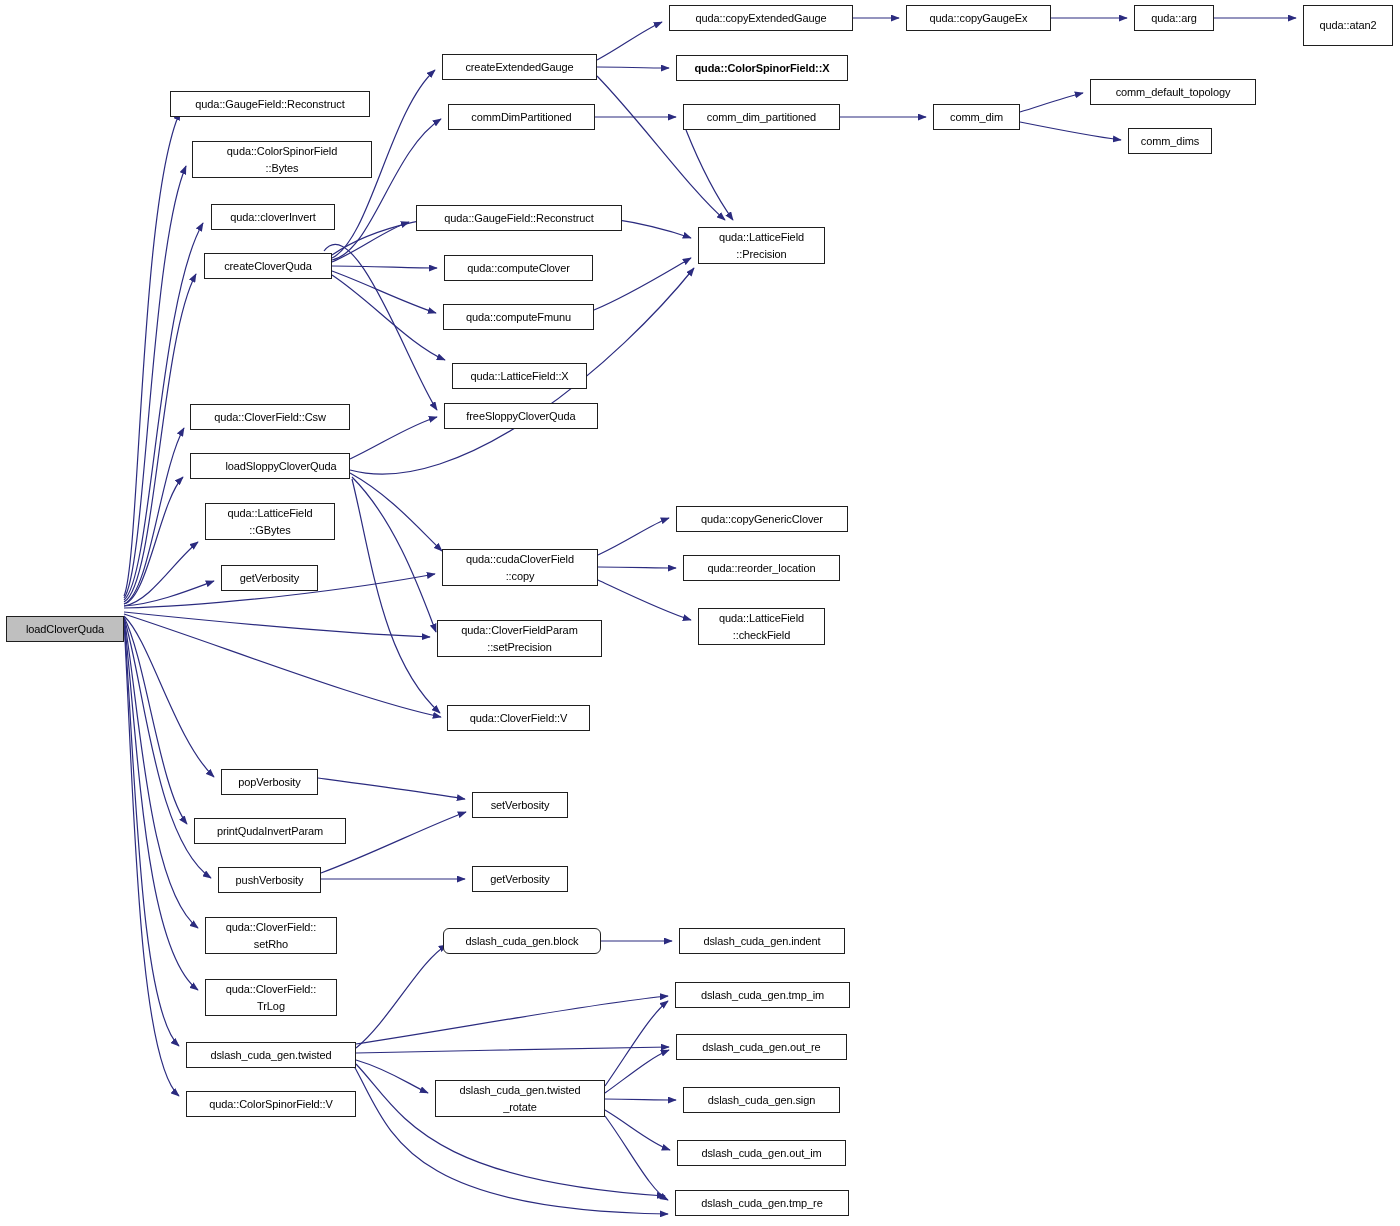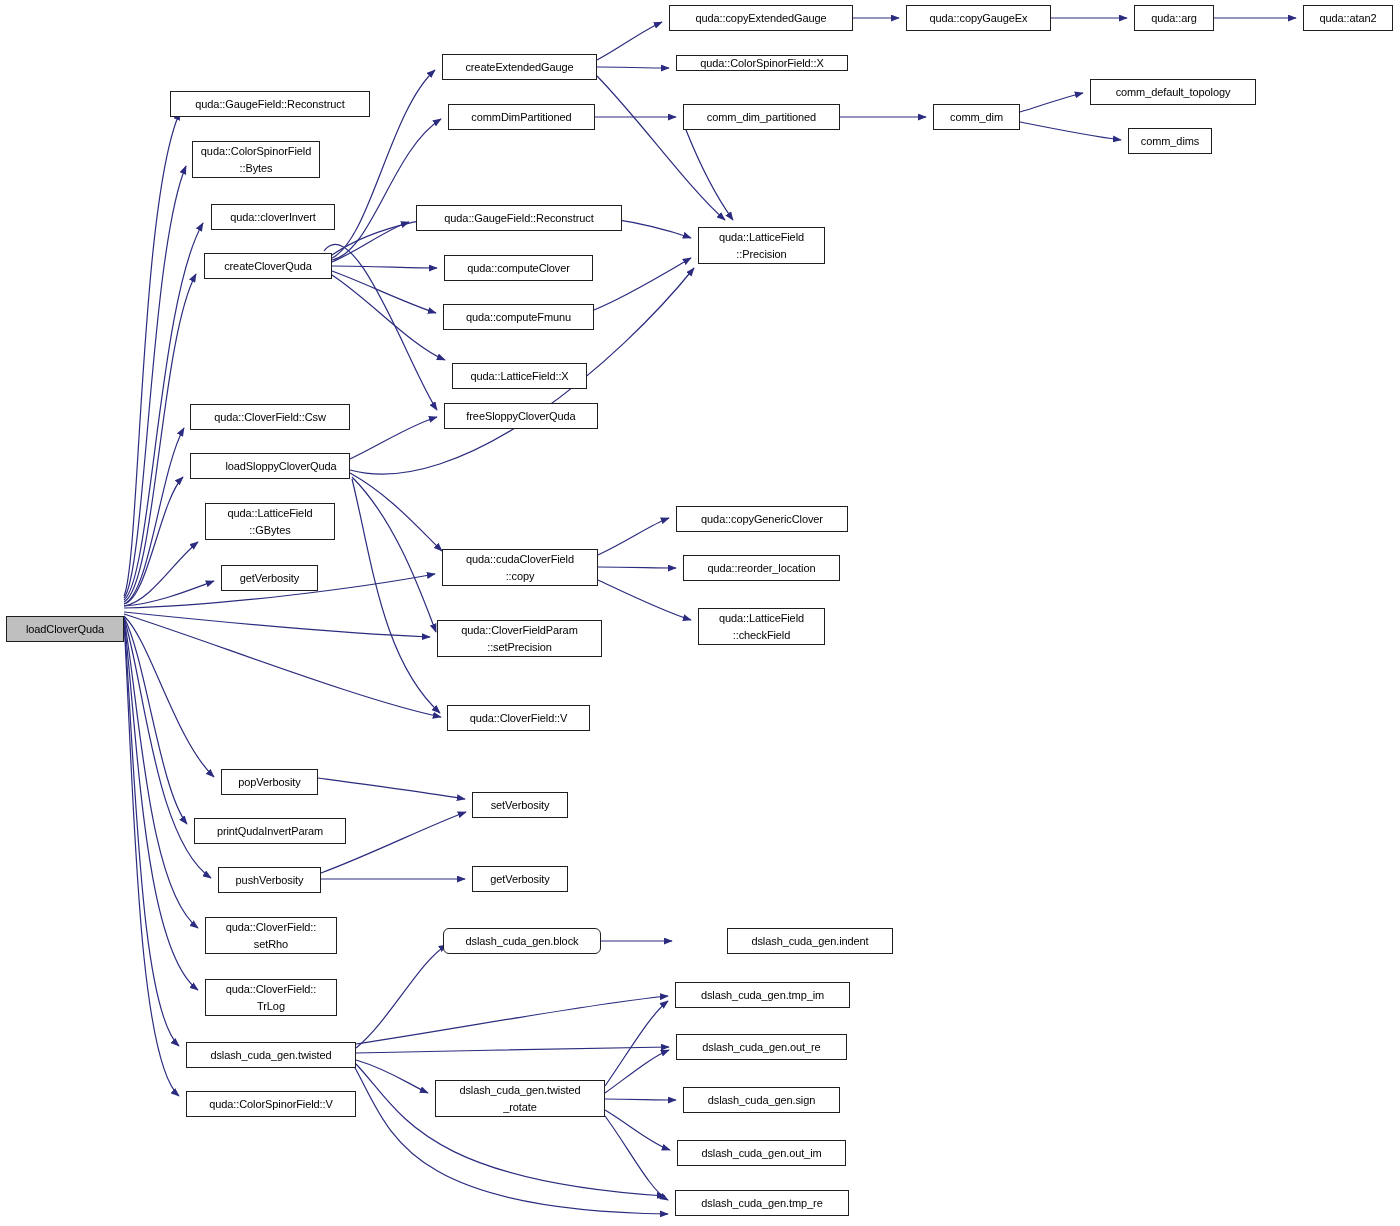--- a/index.html
+++ b/index.html
@@ -93,21 +93,21 @@
         <path d="M605,1086 C630,1050 650,1015 668,1001" fill="none" stroke="#2b2b7f" stroke-width="1.2" marker-end="url(#ah)"></path>
         <path d="M605,1093 C630,1075 650,1058 669,1050" fill="none" stroke="#2b2b7f" stroke-width="1.2" marker-end="url(#ah)"></path>
         <path d="M605,1099 C630,1099 655,1100 676,1100" fill="none" stroke="#2b2b7f" stroke-width="1.2" marker-end="url(#ah)"></path>
         <path d="M605,1110 C630,1125 650,1143 670,1150" fill="none" stroke="#2b2b7f" stroke-width="1.2" marker-end="url(#ah)"></path>
         <path d="M605,1116 C630,1150 650,1190 668,1200" fill="none" stroke="#2b2b7f" stroke-width="1.2" marker-end="url(#ah)"></path>
       </g>
   </svg>
   <div id="node-layer">
       <div class="node root" style="left: 6px; top: 616px; width: 118px; height: 26px;">loadCloverQuda</div>
       <div class="node" style="left: 170px; top: 91px; width: 200px; height: 26px;">quda::GaugeField::Reconstruct</div>
-      <div class="node" style="left: 192px; top: 141px; width: 128px; height: 37px;">quda::ColorSpinorField
+      <div class="node" style="left: 192px; top: 141px; width: 180px; height: 37px;">quda::ColorSpinorField
 ::Bytes</div>
       <div class="node" style="left: 211px; top: 204px; width: 124px; height: 26px;">quda::cloverInvert</div>
       <div class="node" style="left: 204px; top: 253px; width: 128px; height: 26px;">createCloverQuda</div>
       <div class="node" style="left: 190px; top: 404px; width: 160px; height: 26px;">quda::CloverField::Csw</div>
       <div class="node" style="left: 190px; top: 453px; width: 160px; height: 26px; padding-left: 22px;">loadSloppyCloverQuda</div>
       <div class="node" style="left: 205px; top: 503px; width: 130px; height: 37px;">quda::LatticeField
 ::GBytes</div>
       <div class="node" style="left: 221px; top: 565px; width: 97px; height: 26px;">getVerbosity</div>
       <div class="node" style="left: 221px; top: 769px; width: 97px; height: 26px;">popVerbosity</div>
       <div class="node" style="left: 194px; top: 818px; width: 152px; height: 26px;">printQudaInvertParam</div>
@@ -129,34 +129,34 @@
 ::copy</div>
       <div class="node" style="left: 437px; top: 620px; width: 165px; height: 37px;">quda::CloverFieldParam
 ::setPrecision</div>
       <div class="node" style="left: 447px; top: 705px; width: 143px; height: 26px;">quda::CloverField::V</div>
       <div class="node" style="left: 472px; top: 792px; width: 96px; height: 26px;">setVerbosity</div>
       <div class="node" style="left: 472px; top: 866px; width: 96px; height: 26px;">getVerbosity</div>
       <div class="node" style="left: 443px; top: 928px; width: 158px; height: 26px; border-radius: 6px;">dslash_cuda_gen.block</div>
       <div class="node" style="left: 435px; top: 1080px; width: 170px; height: 37px;">dslash_cuda_gen.twisted
 _rotate</div>
       <div class="node" style="left: 669px; top: 5px; width: 184px; height: 26px;">quda::copyExtendedGauge</div>
-      <div class="node" style="left: 676px; top: 55px; width: 172px; height: 16px;">quda::ColorSpinorField::X</div>
+      <div class="node" style="left: 676px; top: 55px; width: 172px; height: 26px; font-weight: bold;">quda::ColorSpinorField::X</div>
       <div class="node" style="left: 683px; top: 104px; width: 157px; height: 26px;">comm_dim_partitioned</div>
       <div class="node" style="left: 698px; top: 227px; width: 127px; height: 37px;">quda::LatticeField
 ::Precision</div>
       <div class="node" style="left: 676px; top: 506px; width: 172px; height: 26px;">quda::copyGenericClover</div>
       <div class="node" style="left: 683px; top: 555px; width: 157px; height: 26px;">quda::reorder_location</div>
       <div class="node" style="left: 698px; top: 608px; width: 127px; height: 37px;">quda::LatticeField
 ::checkField</div>
-      <div class="node" style="left: 679px; top: 928px; width: 166px; height: 26px; margin-left: 48px;">dslash_cuda_gen.indent</div>
+      <div class="node" style="left: 679px; top: 928px; width: 166px; height: 26px;">dslash_cuda_gen.indent</div>
       <div class="node" style="left: 675px; top: 982px; width: 175px; height: 26px;">dslash_cuda_gen.tmp_im</div>
       <div class="node" style="left: 676px; top: 1034px; width: 171px; height: 26px;">dslash_cuda_gen.out_re</div>
       <div class="node" style="left: 683px; top: 1087px; width: 157px; height: 26px;">dslash_cuda_gen.sign</div>
       <div class="node" style="left: 677px; top: 1140px; width: 169px; height: 26px;">dslash_cuda_gen.out_im</div>
       <div class="node" style="left: 675px; top: 1190px; width: 174px; height: 26px;">dslash_cuda_gen.tmp_re</div>
       <div class="node" style="left: 906px; top: 5px; width: 145px; height: 26px;">quda::copyGaugeEx</div>
       <div class="node" style="left: 933px; top: 104px; width: 87px; height: 26px;">comm_dim</div>
       <div class="node" style="left: 1090px; top: 79px; width: 166px; height: 26px;">comm_default_topology</div>
       <div class="node" style="left: 1128px; top: 128px; width: 84px; height: 26px;">comm_dims</div>
       <div class="node" style="left: 1134px; top: 5px; width: 80px; height: 26px;">quda::arg</div>
-      <div class="node" style="left: 1303px; top: 5px; width: 90px; height: 26px;">quda::atan2</div>
+      <div class="node" style="left: 1303px; top: 5px; width: 90px; height: 41px;">quda::atan2</div>
     </div>
 </div>
 
 </body></html>

